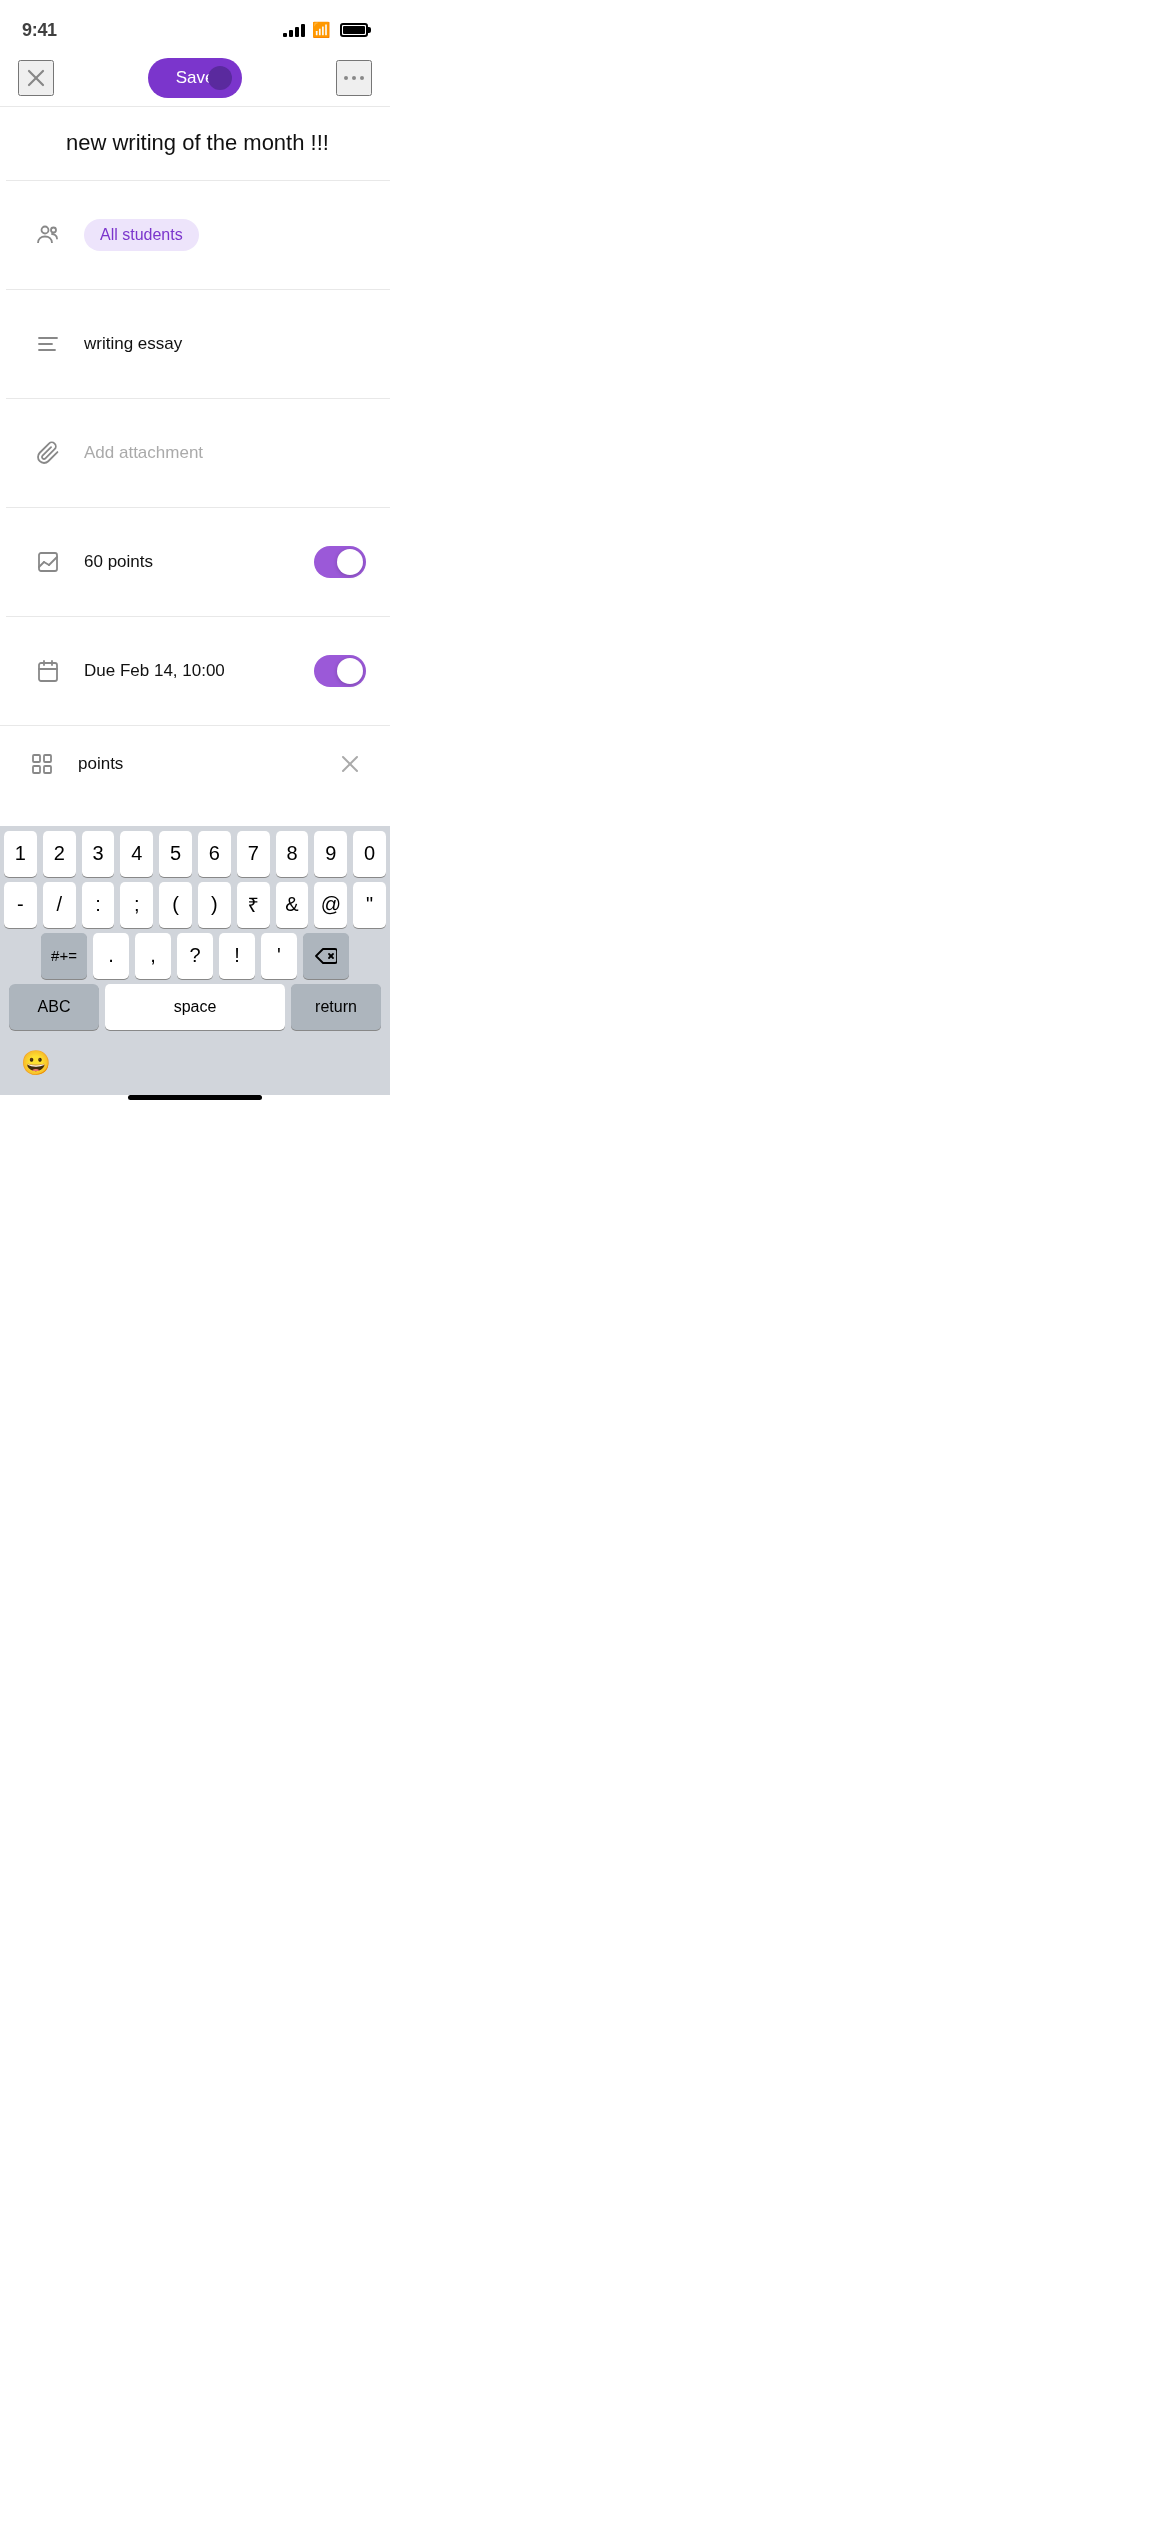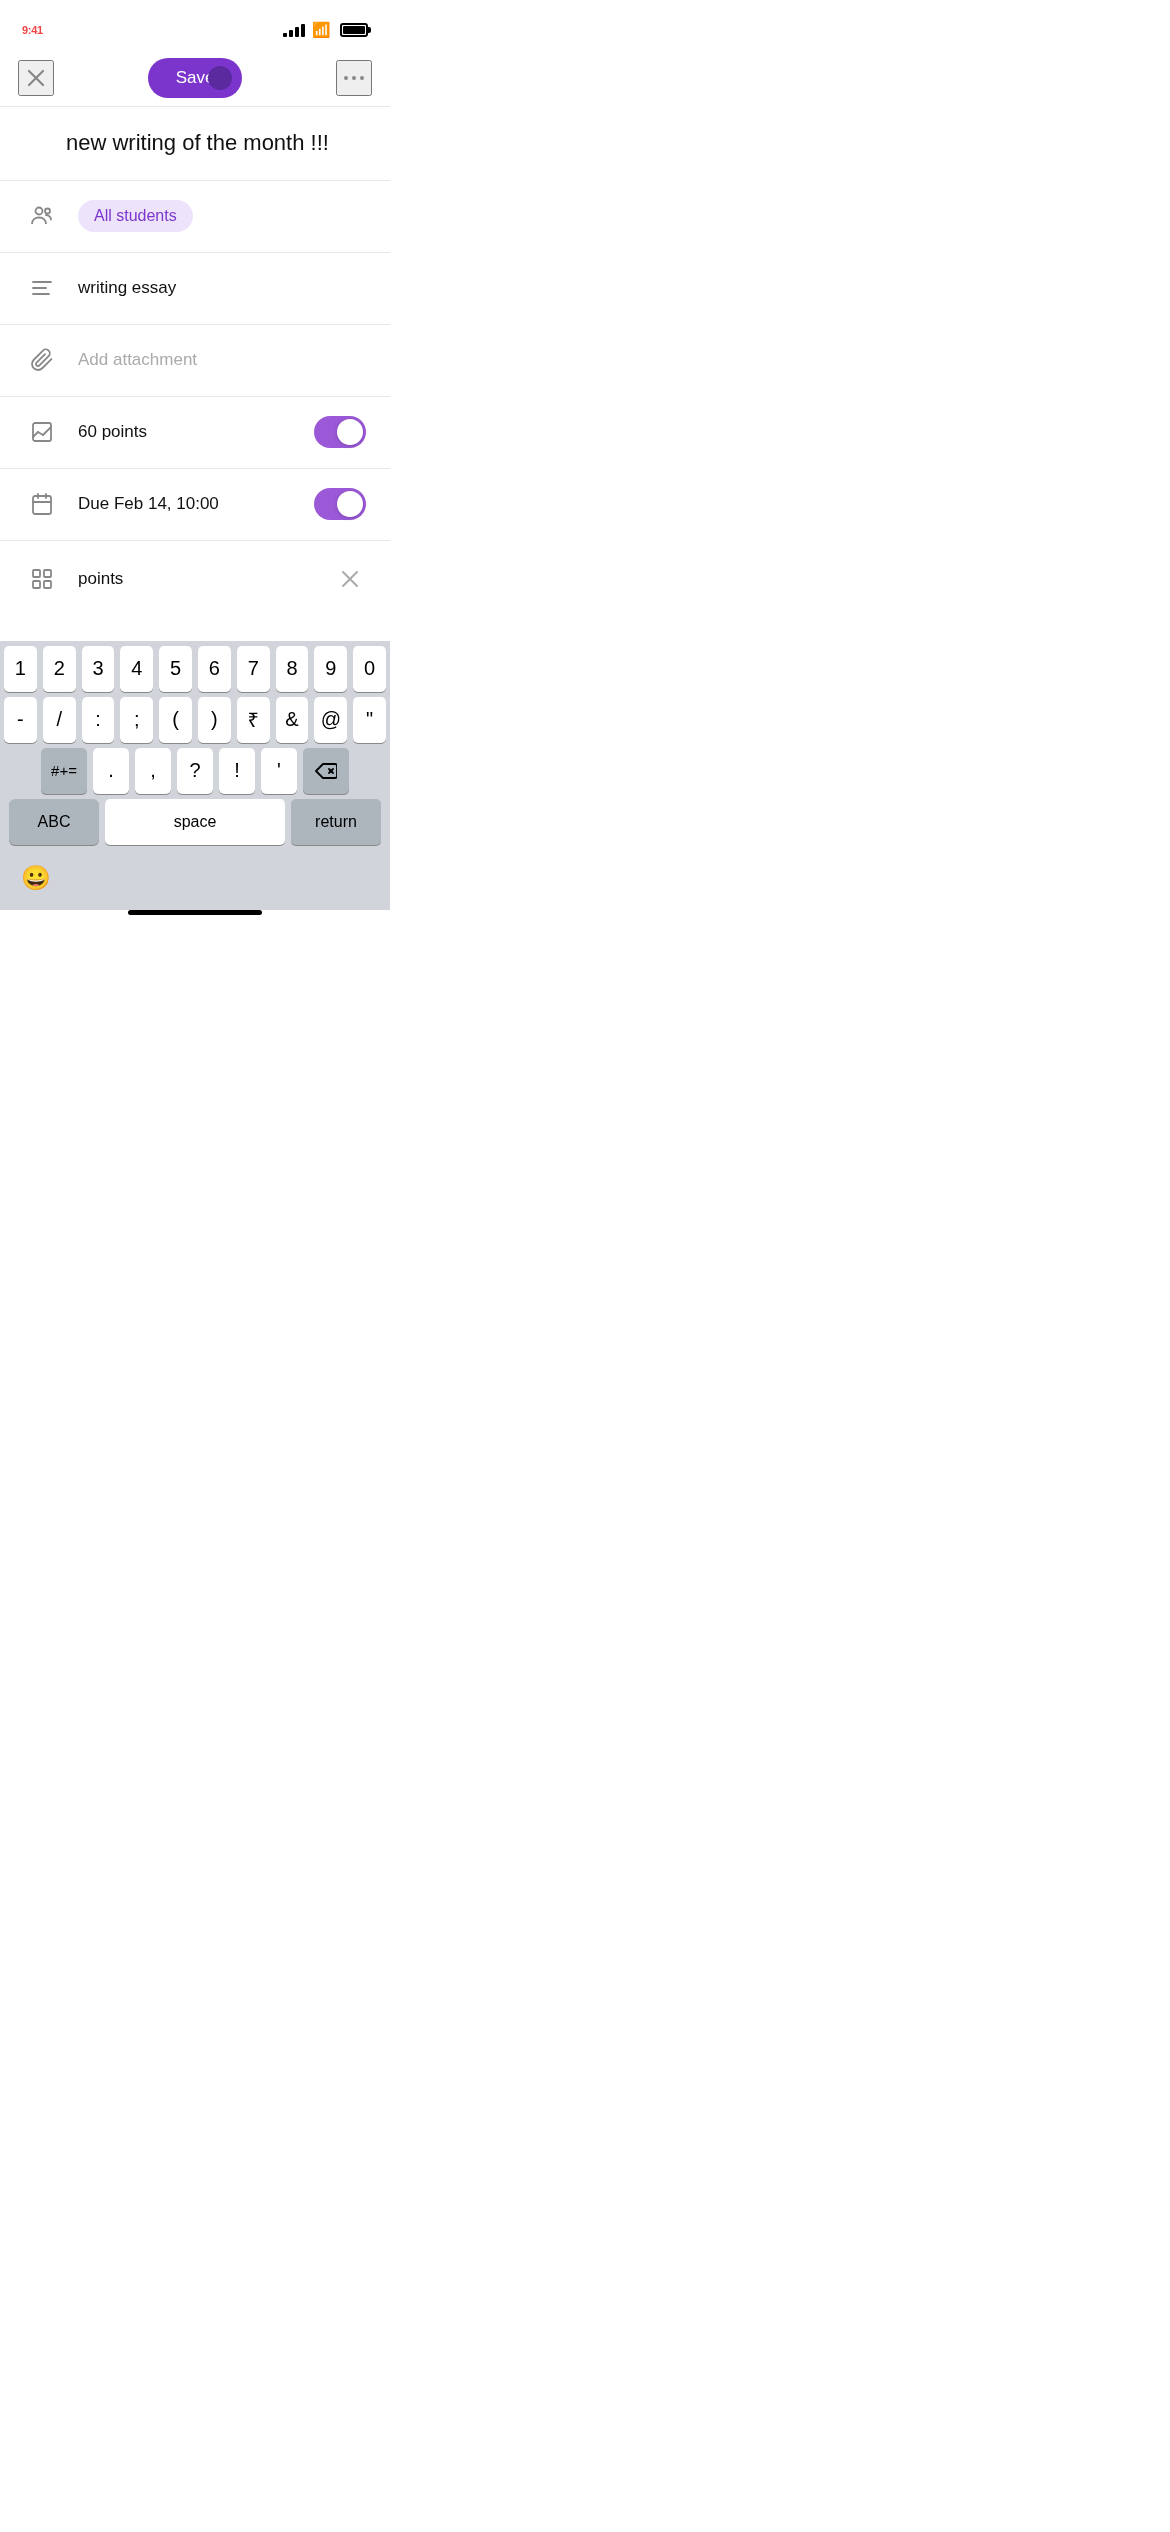--- a/index.html
+++ b/index.html
@@ -16,23 +16,23 @@
     
     .status-bar {
       display: flex;
       justify-content: space-between;
       align-items: center;
       padding: 14px 22px 4px 22px;
       height: 50px;
     }
 
     .status-time {
-      font-size: 11px;
+      font-size: 18px;
       font-weight: 600;
-      color: #ef4444;
+      color: #404040;
       letter-spacing: -0.3px;
     }
 
     .status-icons {
       display: flex;
       align-items: center;
       gap: 7px;
     }
 
     .signal-bars {
@@ -150,23 +150,24 @@
       font-weight: 400;
       color: #111;
       line-height: 1.3;
       margin-left: 42px;
     }
 
     
     .row-item {
       display: flex;
       align-items: center;
-      padding: 17px 24px;
+      padding: 36px 24px;
       min-height: 72px;
       border-top: 1px solid #e8e8e8;
+      margin-left: 6px;
     }
 
     .row-icon {
       width: 36px;
       height: 36px;
       display: flex;
       align-items: center;
       justify-content: center;
       margin-right: 18px;
       flex-shrink: 0;

